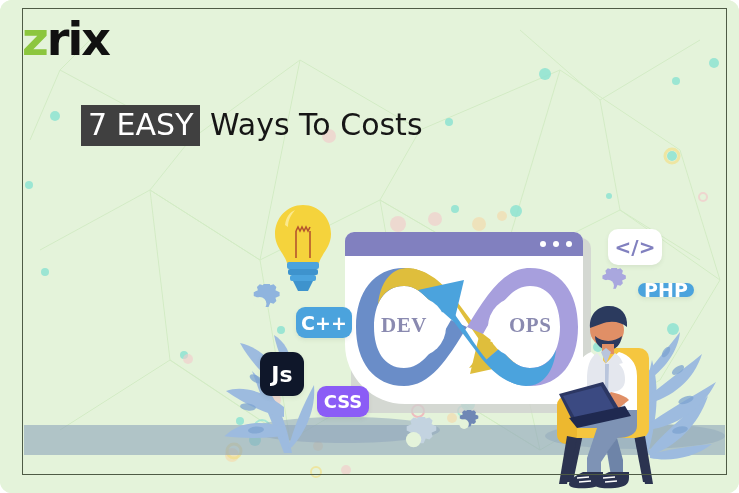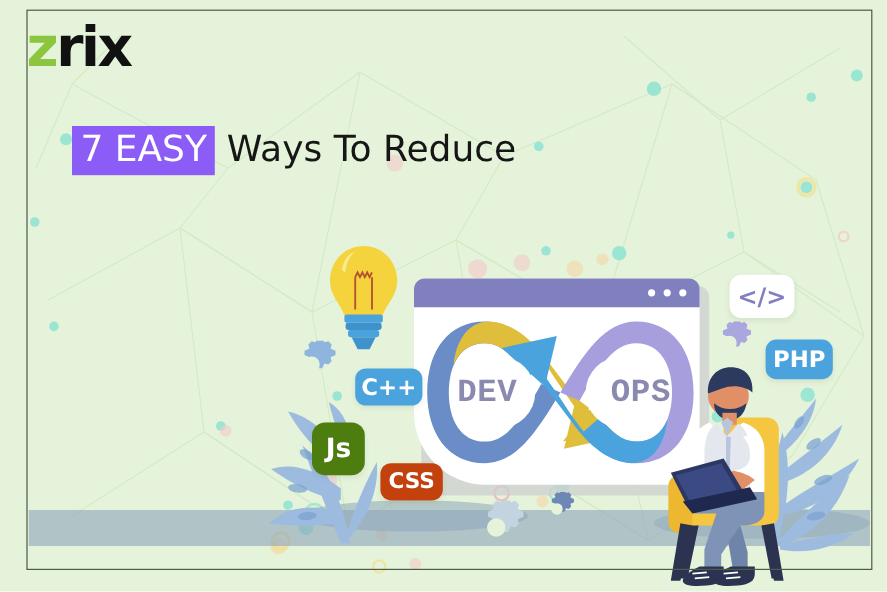--- a/index.html
+++ b/index.html
@@ -10,20 +10,21 @@
   body {
     font-family: "Liberation Sans", sans-serif;
   }
   #banner {
     position: relative;
     width: 739px;
     height: 493px;
     overflow: hidden;
     background: #e4f3da;
     box-sizing: border-box;
+    border-radius: 12px;
   }
   .frame-border {
     position: absolute;
     left: 22px;
     top: 8px;
     width: 705px;
     height: 467px;
     border: 1.5px solid #4e5b45;
     box-sizing: border-box;
     pointer-events: none;
@@ -60,23 +61,24 @@
   .headline-line {
     font-size: 30px;
     line-height: 1.42;
     color: #161616;
     font-family: "DejaVu Sans", sans-serif;
     font-weight: 400;
     white-space: nowrap;
   }
   .headline-line.second { padding-left: 8px; }
   .hl {
-    background: #8b5cf6;
+    background: #404040;
     color: #ffffff;
     padding: 2px 7px 4px 7px;
+    margin-left: 21px;
   }
 
   
   .browser {
     position: absolute;
     left: 345px;
     top: 232px;
     width: 240px;
     height: 175px;
     z-index: 10;
@@ -128,22 +130,22 @@
     position: absolute;
     left: 352px;
     top: 262px;
     width: 230px;
     height: 130px;
     z-index: 14;
   }
   .infinity svg { display: block; }
   .inf-label {
     position: absolute;
-    font-family: Liberation Mono, monospace;
-    font-size: 27px;
+    font-family: Liberation Serif, serif;
+    font-size: 21px;
     font-weight: 700;
     color: #8a8ab0;
     letter-spacing: .5px;
     z-index: 16;
   }
   .inf-dev { left: 381px; top: 313px; }
   .inf-ops { left: 509px; top: 313px; }
 
   
   .badge {
@@ -152,23 +154,23 @@
     border-radius: 9px;
     color: #ffffff;
     font-family: "DejaVu Sans", sans-serif;
     font-weight: 700;
     display: flex;
     align-items: center;
     justify-content: center;
     box-shadow: 0 2px 4px rgba(80,100,70,.10);
   }
   .badge-cpp  { left: 296px; top: 307px; width: 56px; height: 31px; background: #4ba3dd; font-size: 19px; }
-  .badge-js   { left: 260px; top: 352px; width: 44px; height: 44px; background: #4d7c0f; font-size: 22px; border-radius: 11px; }
-  .badge-css  { left: 317px; top: 386px; width: 52px; height: 31px; background: #c2410c; font-size: 18px; }
-  .badge-php  { left: 638px; top: 283px; width: 56px; height: 33px; background: #4ba3dd; font-size: 19px; }
+  .badge-js   { left: 260px; top: 352px; width: 44px; height: 44px; background: #0f172a; font-size: 22px; border-radius: 11px; }
+  .badge-css  { left: 317px; top: 386px; width: 52px; height: 31px; background: #8b5cf6; font-size: 18px; }
+  .badge-php  { left: 638px; top: 283px; width: 56px; height: 14px; background: #4ba3dd; font-size: 19px; }
   .badge-code { left: 608px; top: 229px; width: 54px; height: 36px; background: #ffffff; color: #8180bf; font-size: 20px; border-radius: 10px; }
 
   
   .bulb { position: absolute; left: 272px; top: 203px; z-index: 22; }
 
   
   .gear { position: absolute; z-index: 8; }
   .gear-left   { left: 240px; top: 284px; }
   .gear-right  { left: 590px; top: 268px; }
   .gear-floor1 { left: 391px; top: 417px; z-index: 11; }
@@ -289,21 +291,21 @@
   <div class="floor-shadow-left"></div>
   <div class="floor-shadow-right"></div>
 
   <div class="logo">
     <span class="z">z</span><span class="rix">rix</span>
   </div>
 
   <div class="headline">
     <div class="headline-line first">
       <span class="hl">7 EASY</span>
-      <span>Ways To Reduce</span>
+      <span>Ways To Costs</span>
     </div>
   </div>
 
   <div class="gear gear-left">
     <svg width="42" height="42" viewBox="0 0 100 100">
       <path fill="#8fb4de" d="M50 8l7 2 4-9h8l4 9 7-2 6 6-2 7 9 4v8l-9 4 2 7-6 6-7-2-4 9h-8l-4-9-7 2-6-6 2-7-9-4v-8l9-4-2-7z" transform="translate(-8,-8) scale(1.1)"></path>
       <circle cx="47" cy="47" r="16" fill="#e4f3da"></circle>
     </svg>
   </div>
   <div class="gear gear-right">

